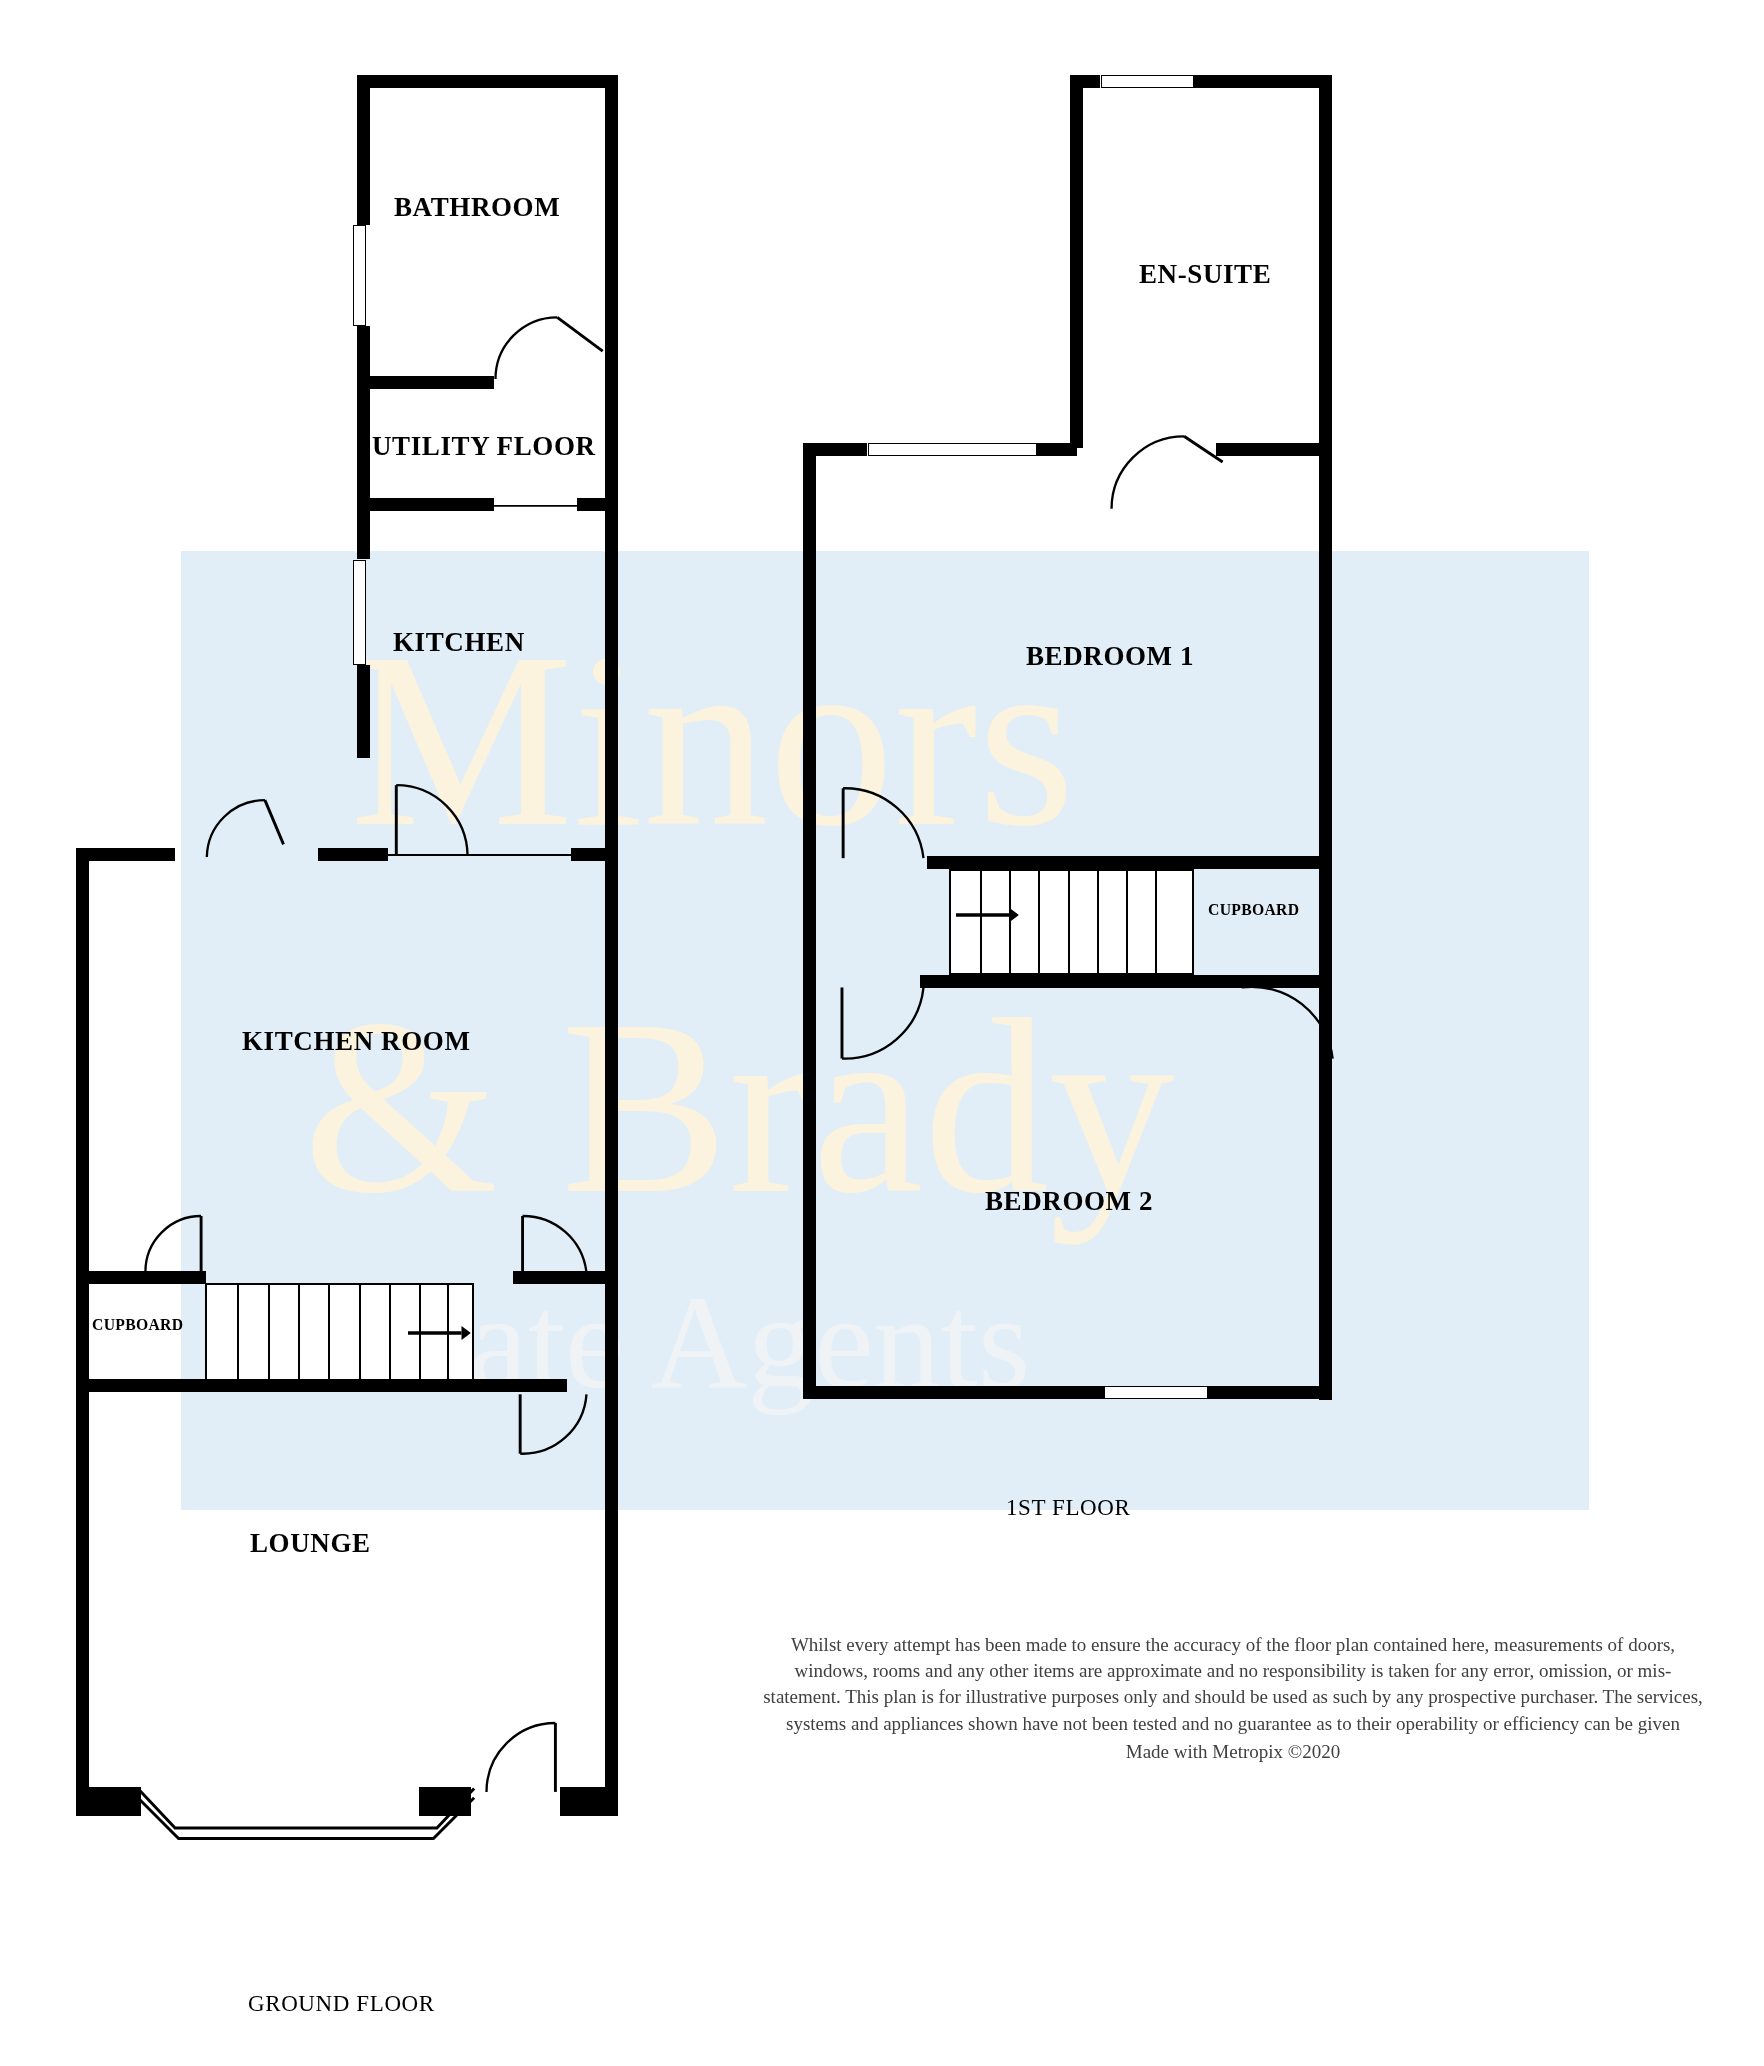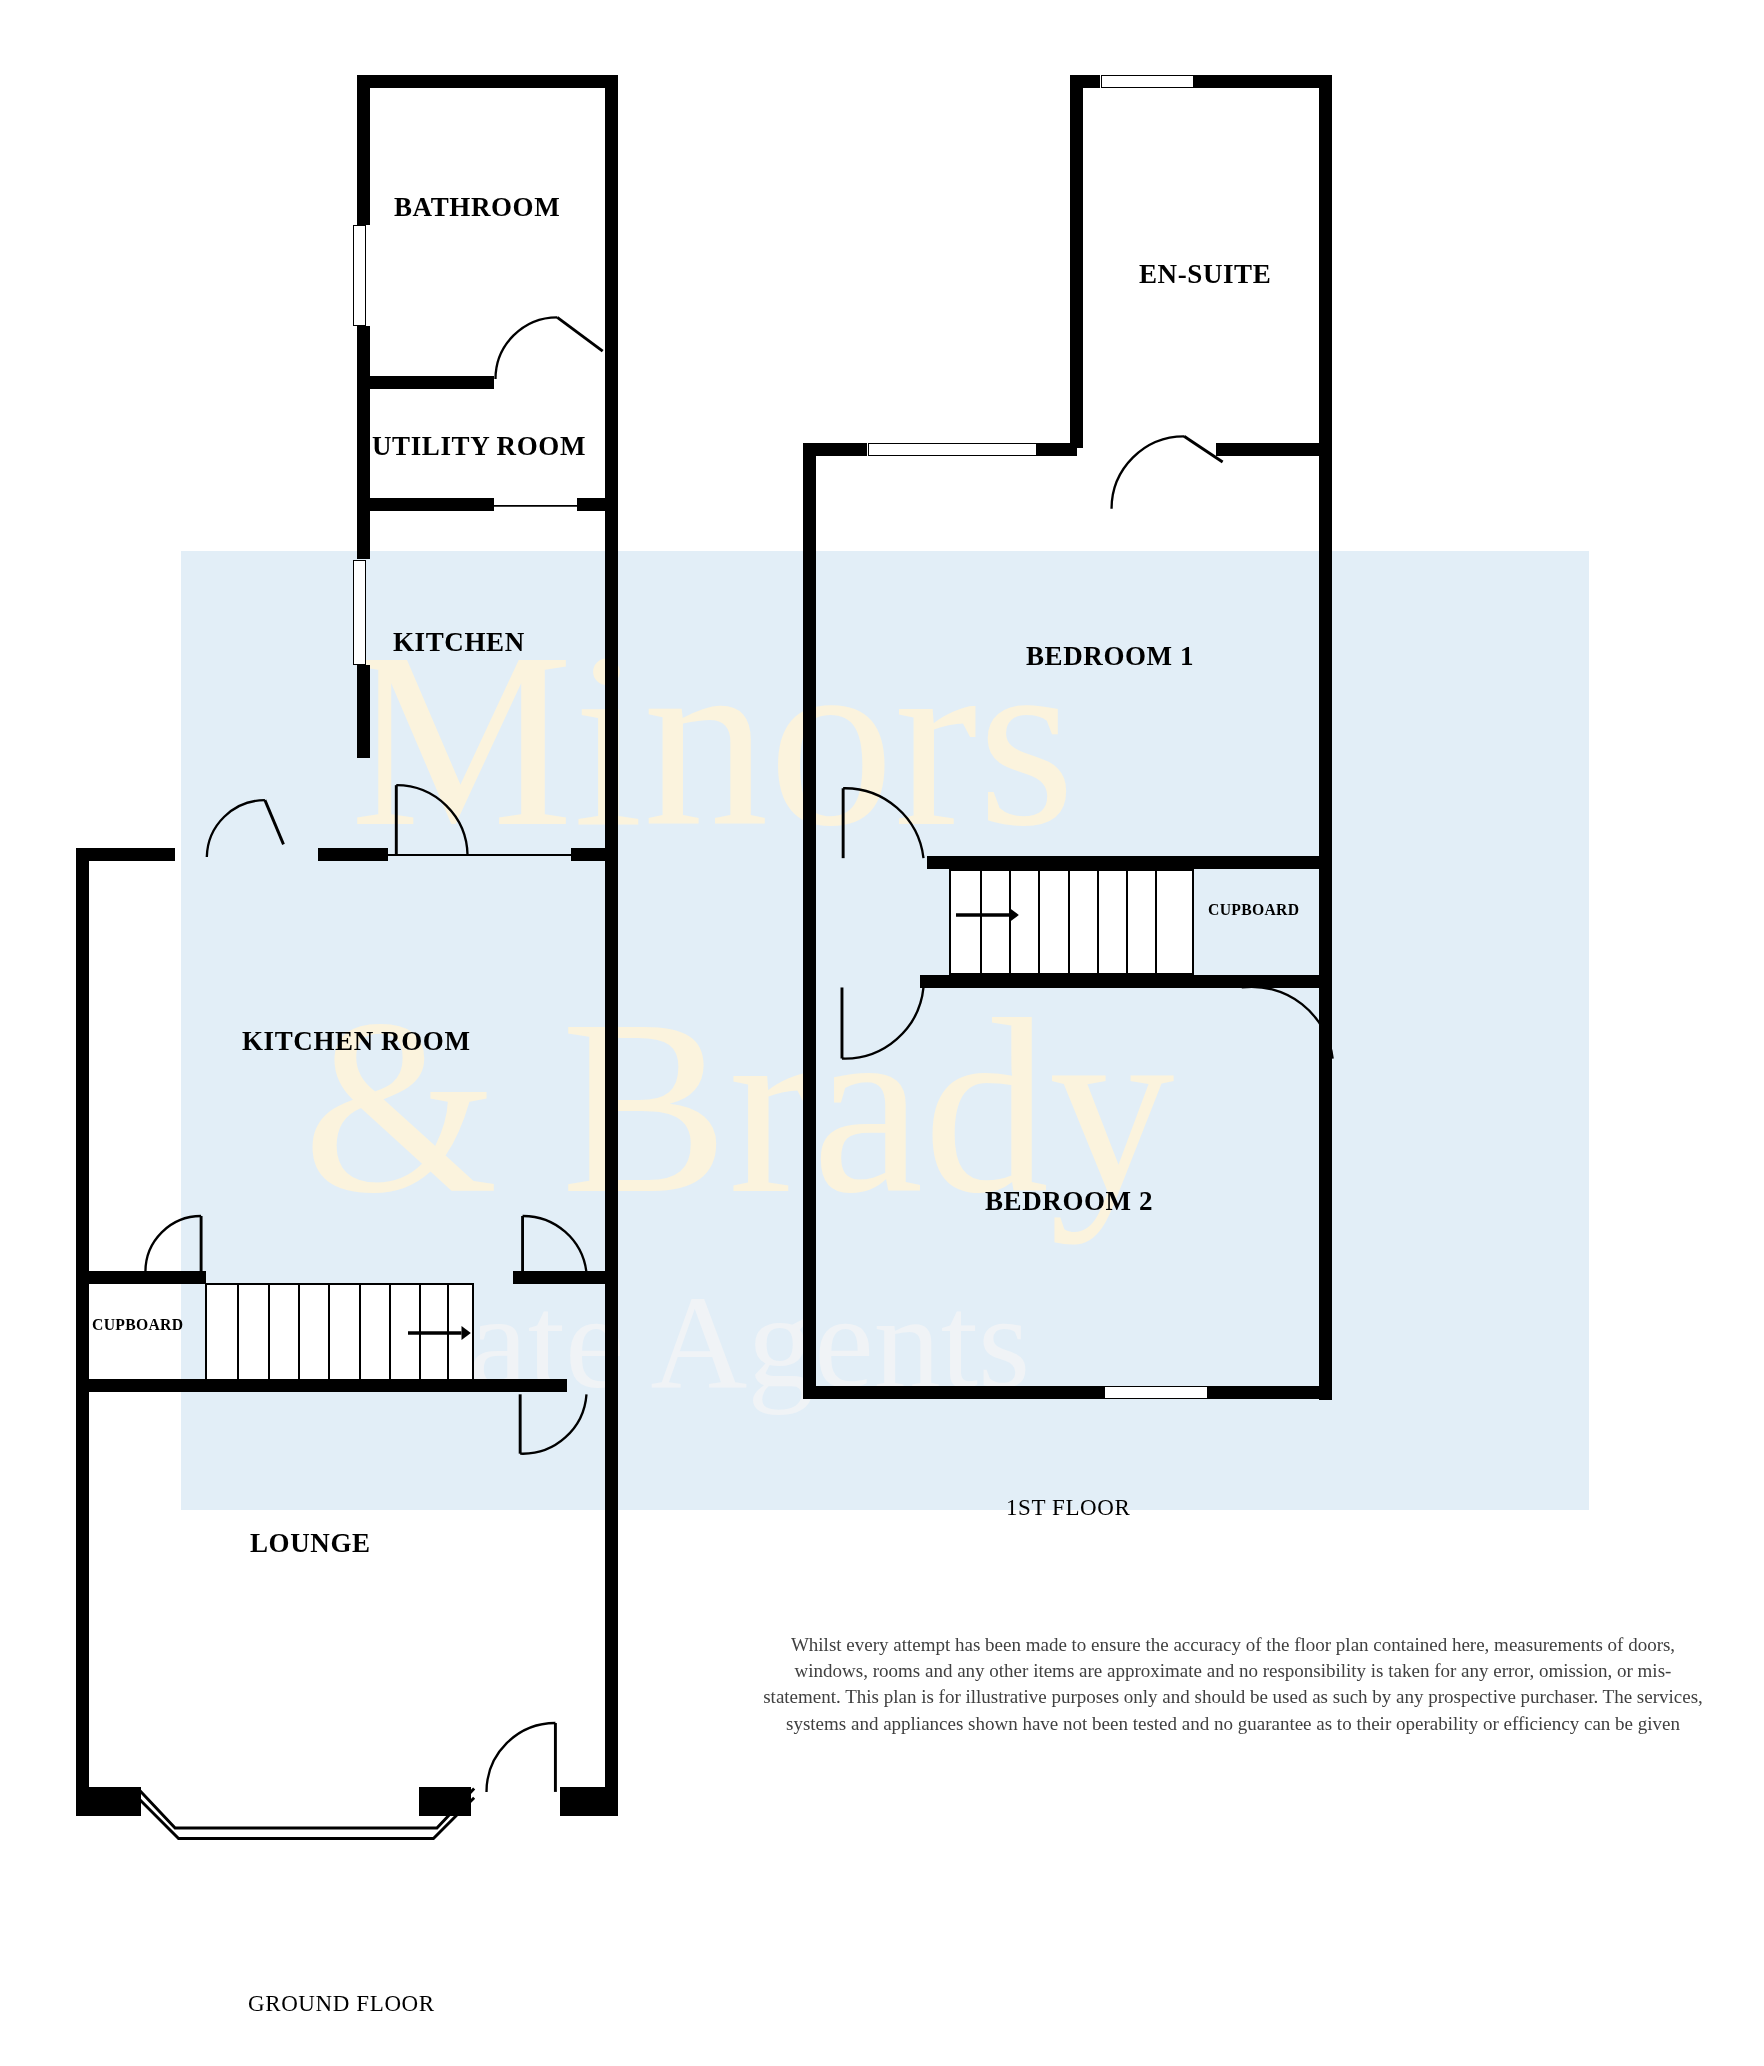--- a/index.html
+++ b/index.html
@@ -165,21 +165,21 @@
 
     <div class="w" style="left:370px; top:498px; width:124px; height:13px;"></div>
     <div class="w" style="left:577px; top:498px; width:41px; height:13px;"></div>
 
     <div class="w" style="left:318px; top:848px; width:70px; height:13px;"></div>
     <div class="w" style="left:571px; top:848px; width:47px; height:13px;"></div>
 
     <div class="w" style="left:388px; top:854px; width:187px; height:2.3px;"></div>
 
     <div class="room-label" style="left:394px; top:192px;">BATHROOM</div>
-    <div class="room-label" style="left:372px; top:431px;">UTILITY ROOM</div>
+    <div class="room-label" style="left:372px; top:431px;">UTILITY FLOOR</div>
     <div class="room-label" style="left:393px; top:627px;text-align:center;">KITCHEN</div>
 
     <div class="door" style="left:493px; top:315px;">
       <svg width="111" height="67" viewBox="0 0 190 115">
         <path d="M4 110 A 106 106 0 0 1 110 4" fill="none" stroke="#000" stroke-width="4"></path>
         <line x1="110" y1="4" x2="188" y2="62" stroke="#000" stroke-width="5"></line>
       </svg>
     </div>
     <div class="door" style="left:493px; top:503px;">
       <svg width="87" height="5.8" viewBox="0 0 150 10">
@@ -339,14 +339,15 @@
     <div class="room-label" style="left:1139px; top:259px;">EN-SUITE</div>
     <div class="room-label" style="left:1026px; top:641px;">BEDROOM 1</div>
     <div class="room-label" style="left:985px; top:1186px;">BEDROOM 2</div>
     <div class="small-label" style="left:1208px; top:901px;">CUPBOARD</div>
     <div class="floor-label" style="left:1006px; top:1495px;">1ST FLOOR</div>
   </div>
 </div>
 
 <div id="disclaimer">
   <div>Whilst every attempt has been made to ensure the accuracy of the floor plan contained here, measurements of doors, windows, rooms and any other items are approximate and no responsibility is taken for any error, omission, or mis-statement. This plan is for illustrative purposes only and should be used as such by any prospective purchaser. The services, systems and appliances shown have not been tested and no guarantee as to their operability or efficiency can be given</div>
+  <div id="made-with">Made with Metropix ©2020</div>
 </div>
 
 
 </body></html>

